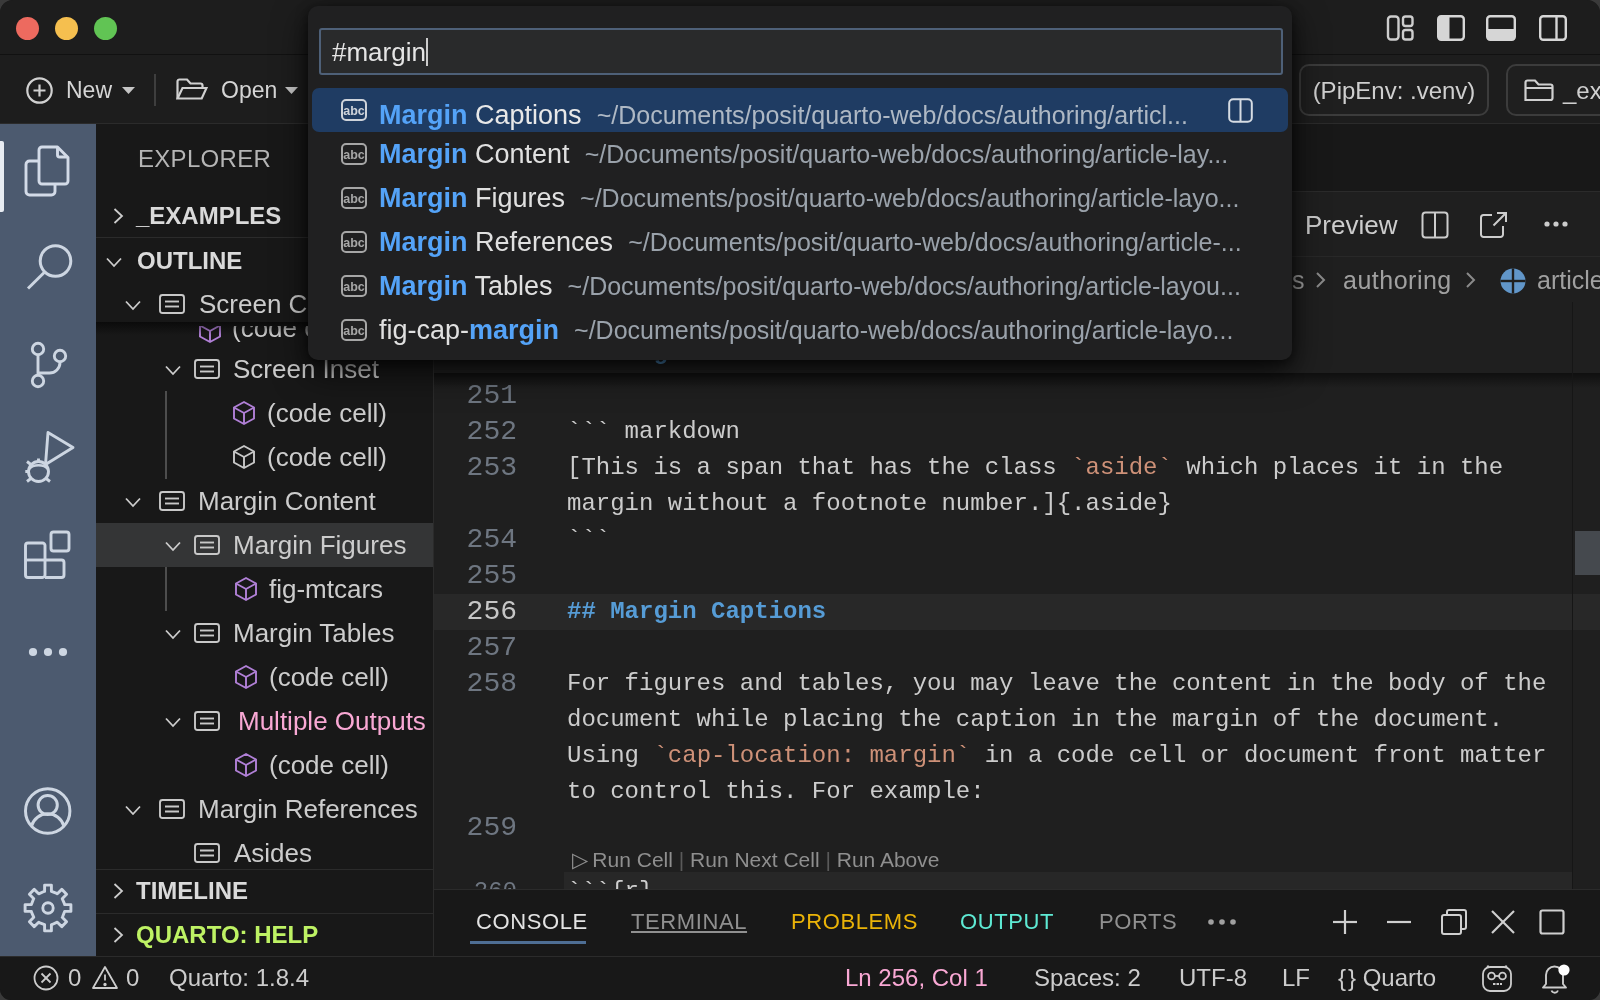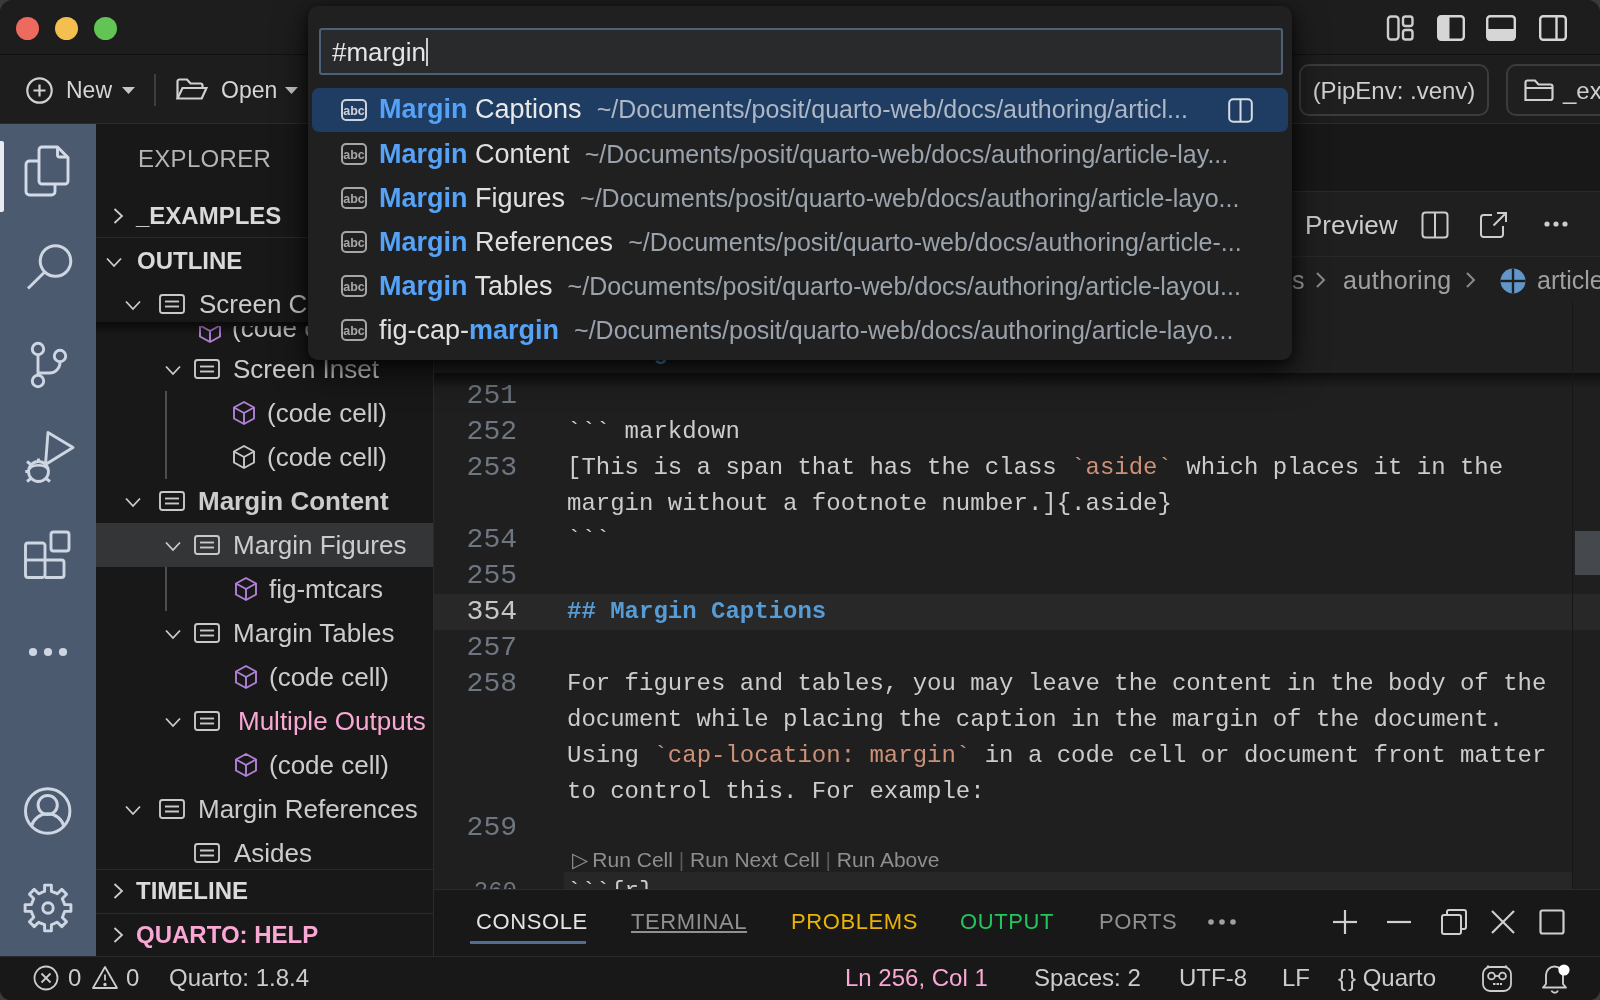--- a/index.html
+++ b/index.html
@@ -178,21 +178,21 @@
     <div class="ab" style="left:267px;top:443px;font-size:26px;line-height:28px;color:#cccccc;">(code cell)</div>
 
     <svg class="ab" style="left:124px;top:493px" width="18" height="18" viewBox="0 0 18 18" fill="none" stroke="#cccccc" stroke-width="1.8">
         <path d="M2 5.5 L9 13 L16 5.5"></path>
       </svg>
     <svg class="ab" style="left:158px;top:488px" width="28" height="26" viewBox="0 0 28 26" fill="none" stroke="#c8c8c8" stroke-width="1.9">
       <rect x="2" y="4" width="24" height="18" rx="2.5"></rect>
         <line x1="7" y1="10.5" x2="21" y2="10.5"></line>
         <line x1="7" y1="15.5" x2="21" y2="15.5"></line>
     </svg>
-    <div class="ab" style="left:198px;top:487px;font-size:26px;line-height:28px;color:#cccccc;font-weight:bold;">Margin Content</div>
+    <div class="ab" style="left:198px;top:487px;font-size:26px;line-height:28px;color:#cccccc;">Margin Content</div>
 
     <div class="ab" style="left:96px;top:523px;width:337px;height:44px;background:#343536;"></div>
     <svg class="ab" style="left:164px;top:537px" width="18" height="18" viewBox="0 0 18 18" fill="none" stroke="#cccccc" stroke-width="1.8">
         <path d="M2 5.5 L9 13 L16 5.5"></path>
       </svg>
     <svg class="ab" style="left:193px;top:532px" width="28" height="26" viewBox="0 0 28 26" fill="none" stroke="#c8c8c8" stroke-width="1.9">
       <rect x="2" y="4" width="24" height="18" rx="2.5"></rect>
         <line x1="7" y1="10.5" x2="21" y2="10.5"></line>
         <line x1="7" y1="15.5" x2="21" y2="15.5"></line>
     </svg>
@@ -254,21 +254,21 @@
 
     <div class="ab" style="left:96px;top:869px;width:337px;height:1px;background:#2b2b2b;"></div>
     <svg class="ab" style="left:109px;top:882px" width="18" height="18" viewBox="0 0 18 18" fill="none" stroke="#cccccc" stroke-width="1.8">
         <path d="M5.5 2 L13 9 L5.5 16"></path>
       </svg>
     <div class="ab" style="left:136px;top:878px;font-size:24px;line-height:26px;color:#dadada;font-weight:bold;">TIMELINE</div>
     <div class="ab" style="left:96px;top:913px;width:337px;height:1px;background:#2b2b2b;"></div>
     <svg class="ab" style="left:109px;top:926px" width="18" height="18" viewBox="0 0 18 18" fill="none" stroke="#cccccc" stroke-width="1.8">
         <path d="M5.5 2 L13 9 L5.5 16"></path>
       </svg>
-    <div class="ab" style="left:136px;top:922px;font-size:24px;line-height:26px;color:#f9a8d4;font-weight:bold;">QUARTO: HELP</div>
+    <div class="ab" style="left:136px;top:922px;font-size:24px;line-height:26px;color:#bef264;font-weight:bold;">QUARTO: HELP</div>
   </div>
 
   <div id="editor">
 
     <div class="ab" style="left:434px;top:124px;width:1166px;height:68px;background:#181818;"></div>
     <div class="ab" style="left:434px;top:191px;width:1166px;height:1px;background:#2b2b2b;"></div>
 
     <div class="ab" style="left:434px;top:192px;width:1166px;height:64px;background:#1f1f1f;"></div>
     <div class="ab" style="left:434px;top:256px;width:1166px;height:1px;background:#282828;"></div>
     <div class="ab" style="left:1305px;top:211px;font-size:26px;line-height:28px;color:#cccccc;">Preview</div>
@@ -302,21 +302,21 @@
     </svg>
     <div class="ab" style="left:1537px;top:266px;font-size:25px;line-height:28px;color:#a0a0a0;">article</div>
 
     <div class="ab" style="left:434px;top:302px;width:1166px;height:587px;background:#1f1f1f;overflow:hidden;" id="code">
 
       <div class="ab" style="left:0;top:292px;width:1166px;height:36px;background:rgba(255,255,255,0.045);"></div>
 
       <div class="ab mono" style="left:133px;top:33px;font-size:24px;line-height:36px;color:#569cd6;font-weight:bold;">## Margin References</div>
       <div class="ab" style="left:0;top:71px;width:1166px;height:15px;background:linear-gradient(to bottom,rgba(0,0,0,0.5),rgba(0,0,0,0));"></div>
 
-      <div class="ab mono" style="left:0;top:76px;width:83px;font-size:28px;line-height:36px;color:#6e7681;text-align:right;">251<br>252<br>253<br><br>254<br>255<br><span style="color:#c6c6c6;">354</span><br>257<br>258<br><br><br><br>259</div>
+      <div class="ab mono" style="left:0;top:76px;width:83px;font-size:28px;line-height:36px;color:#6e7681;text-align:right;">251<br>252<br>253<br><br>254<br>255<br><span style="color:#c6c6c6;">256</span><br>257<br>258<br><br><br><br>259</div>
       <div class="ab mono" style="left:0;top:572px;width:83px;font-size:24px;line-height:36px;color:#6e7681;text-align:right;">260</div>
 
       <div class="ab mono" style="left:133px;top:112px;font-size:24px;line-height:36px;color:#cccccc;white-space:pre;">``` markdown
 [This is a span that has the class <span style="color:#ce9178;">`aside`</span> which places it in the
 margin without a footnote number.]{.aside}
 ```
 &nbsp;
 <span style="color:#569cd6;font-weight:bold;">## Margin Captions</span>
 &nbsp;
 For figures and tables, you may leave the content in the body of the
@@ -332,21 +332,21 @@
     </div>
   </div>
 
   <div id="panel">
     <div class="ab" style="left:434px;top:889px;width:1166px;height:67px;background:#181818;"></div>
     <div class="ab" style="left:434px;top:889px;width:1166px;height:1px;background:#2b2b2b;"></div>
     <div class="ab" style="left:476px;top:909px;font-size:22px;line-height:26px;color:#e3e3e3;letter-spacing:.6px;">CONSOLE</div>
     <div class="ab" style="left:470px;top:941px;width:116px;height:3px;background:#4e6e94;"></div>
     <div class="ab" style="left:631px;top:909px;font-size:22px;line-height:26px;color:#909090;letter-spacing:.6px;text-decoration:underline;">TERMINAL</div>
     <div class="ab" style="left:791px;top:909px;font-size:22px;line-height:26px;color:#eab308;letter-spacing:.6px;">PROBLEMS</div>
-    <div class="ab" style="left:960px;top:909px;font-size:22px;line-height:26px;color:#22c55e;letter-spacing:.6px;">OUTPUT</div>
+    <div class="ab" style="left:960px;top:909px;font-size:22px;line-height:26px;color:#5eead4;letter-spacing:.6px;">OUTPUT</div>
     <div class="ab" style="left:1099px;top:909px;font-size:22px;line-height:26px;color:#909090;letter-spacing:.6px;">PORTS</div>
     <svg class="ab" style="left:1207px;top:918px" width="30" height="8" viewBox="0 0 30 8" fill="#a0a0a0">
       <circle cx="4" cy="4" r="2.8"></circle>
         <circle cx="15" cy="4" r="2.8"></circle>
         <circle cx="26" cy="4" r="2.8"></circle>
     </svg>
     <svg class="ab" style="left:1331px;top:908px" width="28" height="28" viewBox="0 0 28 28" stroke="#cfcfcf" stroke-width="2.2" fill="none">
       <line x1="14" y1="2" x2="14" y2="26"></line>
         <line x1="2" y1="14" x2="26" y2="14"></line>
     </svg>
@@ -407,21 +407,21 @@
     <div class="ab" style="left:319px;top:28px;width:964px;height:47px;background:#292a2b;border:2px solid #4e6078;border-radius:3px;"></div>
     <div class="ab" style="left:332px;top:37px;font-size:26px;line-height:30px;color:#e5e5e5;">#margin<span style="display:inline-block;width:2px;height:28px;background:#cccccc;vertical-align:-5px;"></span></div>
 
     <div class="ab" style="left:312px;top:88px;width:976px;height:44px;background:#1f3c63;border-radius:7px;"></div>
     <div class="qi ab" style="left:341px;top:99px;">
         <svg width="26" height="22" viewBox="0 0 26 22" fill="none">
           <rect x="1" y="1" width="24" height="20" rx="4" stroke="#ced3da" stroke-width="2"></rect>
           <text x="13" y="15.5" text-anchor="middle" font-size="12.5" font-weight="bold" fill="#ced3da" font-family="Liberation Sans">abc</text>
         </svg>
       </div>
-    <div class="ab" style="left:379px;top:95px;font-size:27px;line-height:28px;white-space:nowrap;"><span style="color:#54a3f8;font-weight:bold;">Margin</span> <span style="color:#e8e8e8;">Captions</span>&nbsp; <span style="font-size:25px;color:#aeb8c4;">~/Documents/posit/quarto-web/docs/authoring/articl...</span></div>
+    <div class="ab" style="left:379px;top:95px;font-size:27px;line-height:40px;white-space:nowrap;"><span style="color:#54a3f8;font-weight:bold;">Margin</span> <span style="color:#e8e8e8;">Captions</span>&nbsp; <span style="font-size:25px;color:#aeb8c4;">~/Documents/posit/quarto-web/docs/authoring/articl...</span></div>
     <svg class="ab" style="left:1228px;top:98px" width="25" height="25" viewBox="0 0 25 25" fill="none" stroke="#d6dce3" stroke-width="2">
         <rect x="1.2" y="1.2" width="22.6" height="22.6" rx="4"></rect>
         <line x1="12.5" y1="1.2" x2="12.5" y2="23.8"></line>
       </svg>
 
     <div class="qi ab" style="left:341px;top:143px;">
         <svg width="26" height="22" viewBox="0 0 26 22" fill="none">
           <rect x="1" y="1" width="24" height="20" rx="4" stroke="#a6a6a6" stroke-width="2"></rect>
           <text x="13" y="15.5" text-anchor="middle" font-size="12.5" font-weight="bold" fill="#a6a6a6" font-family="Liberation Sans">abc</text>
         </svg>

